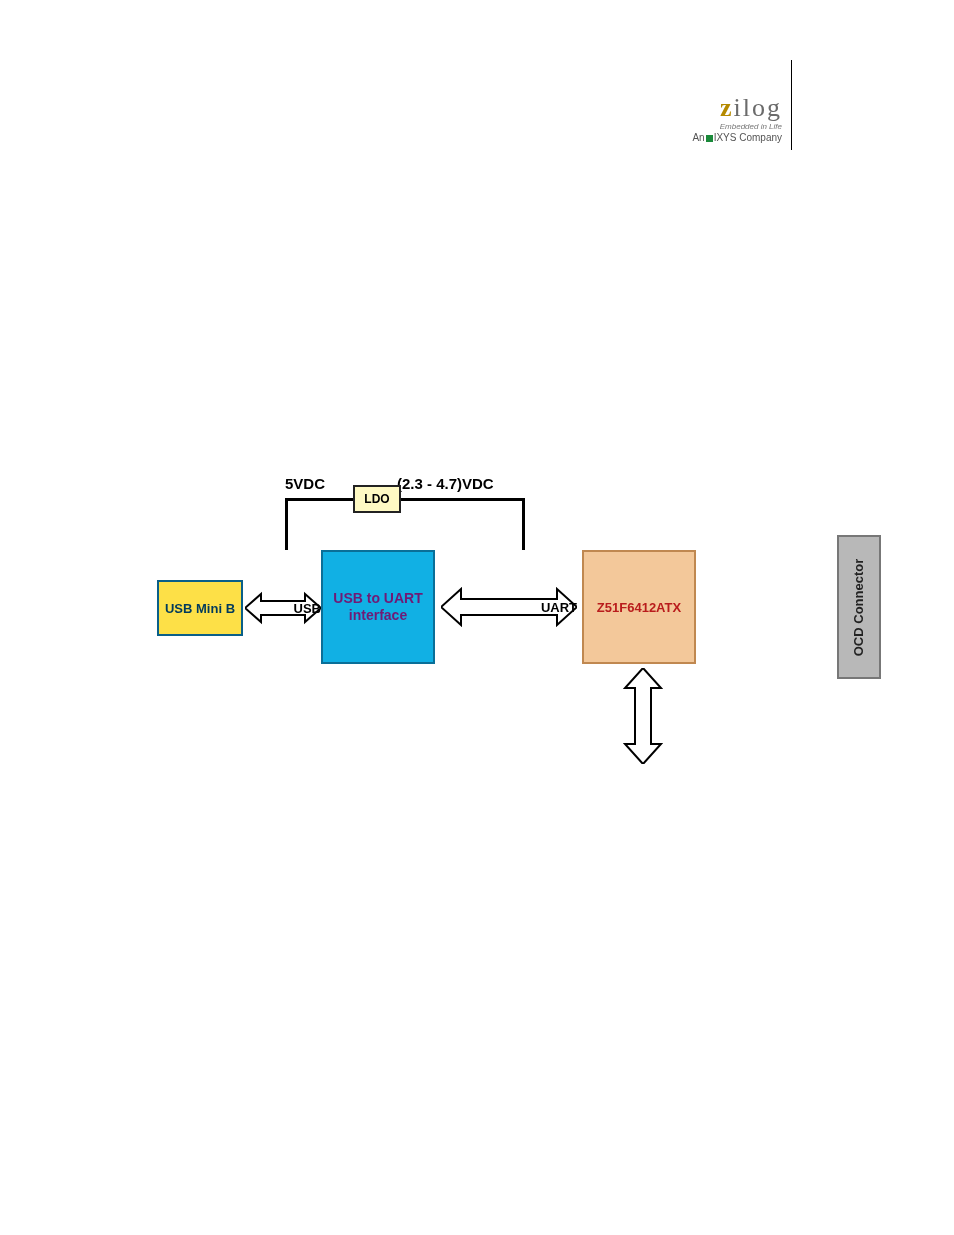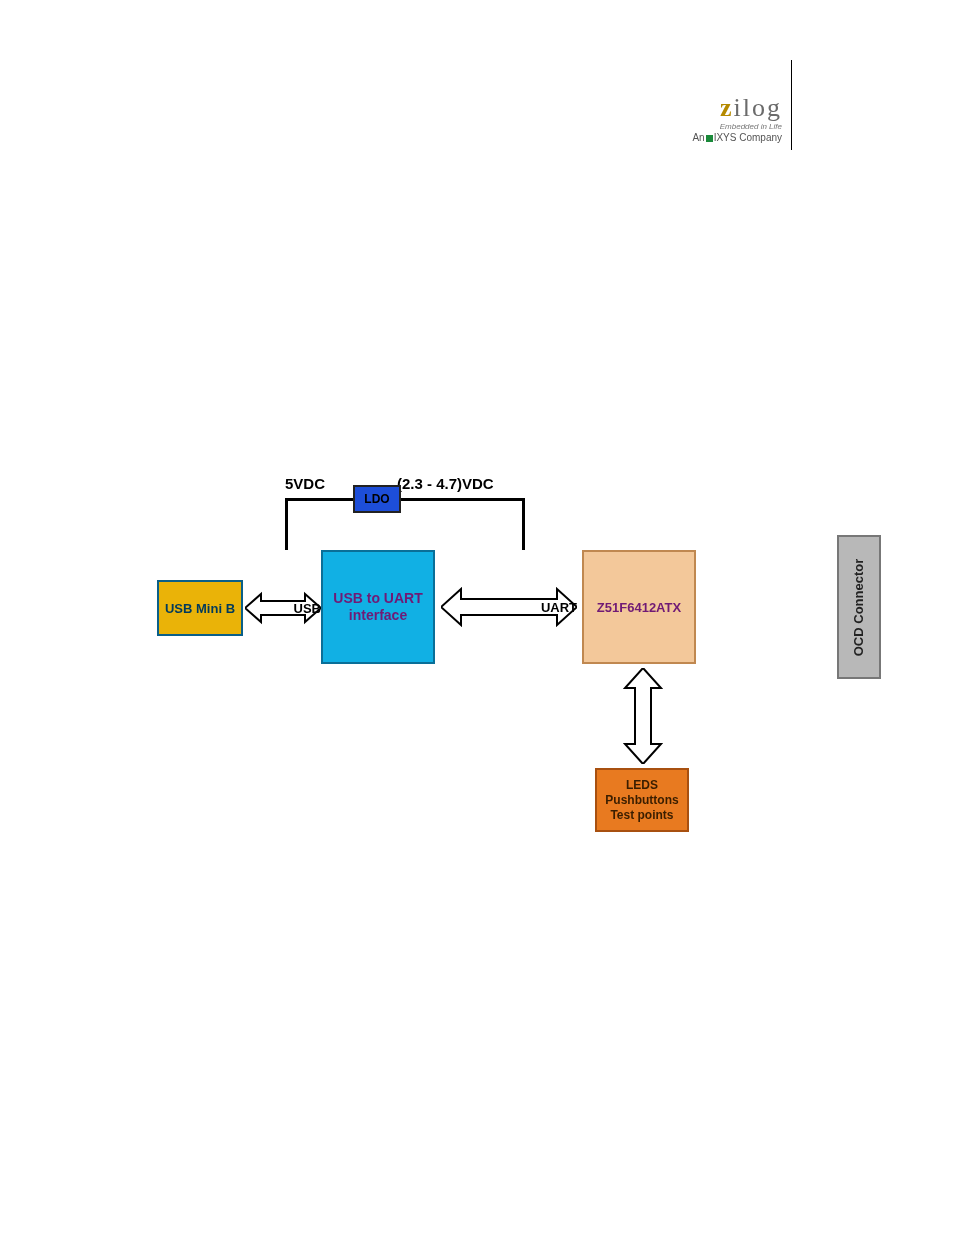--- a/index.html
+++ b/index.html
@@ -78,21 +78,21 @@
     justify-content: center;
     text-align: center;
     font-weight: bold;
     box-sizing: border-box;
   }
   .usb-mini {
     left: 0;
     top: 95px;
     width: 86px;
     height: 56px;
-    background: #eab308;
+    background: #fde047;
     border: 2px solid #0a5f88;
     color: #003a5c;
     font-size: 13px;
   }
   .usb-uart {
     left: 164px;
     top: 65px;
     width: 114px;
     height: 114px;
     background: #11b0e4;
@@ -101,21 +101,21 @@
     font-size: 14px;
     line-height: 1.2;
   }
   .mcu {
     left: 425px;
     top: 65px;
     width: 114px;
     height: 114px;
     background: #f3c89a;
     border: 2px solid #c08850;
-    color: #701a75;
+    color: #b91c1c;
     font-size: 13px;
   }
   .ocd-conn {
     left: 680px;
     top: 50px;
     width: 44px;
     height: 144px;
     background: #b8b8b8;
     border: 2px solid #777;
     color: #222;
@@ -134,21 +134,21 @@
     border: 2px solid #a85010;
     color: #3a1e00;
     font-size: 12px;
     line-height: 1.25;
   }
   .ldo {
     left: 196px;
     top: 0;
     width: 48px;
     height: 28px;
-    background: #1d4ed8;
+    background: #fef9c3;
     border: 2px solid #222;
     font-size: 12px;
   }
 
   
   .line {
     position: absolute;
     background: #000;
   }
   .ln-5vdc-h { left: 128px; top: 13px; width: 68px; height: 3px; }
@@ -223,27 +223,20 @@
     </div>
 
     <div class="block mcu">
       <span>Z51F6412ATX</span>
     </div>
 
     <div class="block ocd-conn">
       <span class="rot">OCD Connector</span>
     </div>
 
-    <div class="block leds">
-      <span>
-        <span>LEDS</span><br>
-        <span>Pushbuttons</span><br>
-        <span>Test points</span>
-      </span>
-    </div>
 
     <div class="dh-arrow" style="left:88px; top:106px; width:76px; height:34px;">
       <svg width="76" height="34">
         <polygon points="0,17 16,3 16,10 60,10 60,3 76,17 60,31 60,24 16,24 16,31" fill="#fff" stroke="#000" stroke-width="2"></polygon>
       </svg>
       <div class="arrow-label">USB</div>
     </div>
 
     <div class="dh-arrow" style="left:284px; top:102px; width:136px; height:40px;">
       <svg width="136" height="40">

